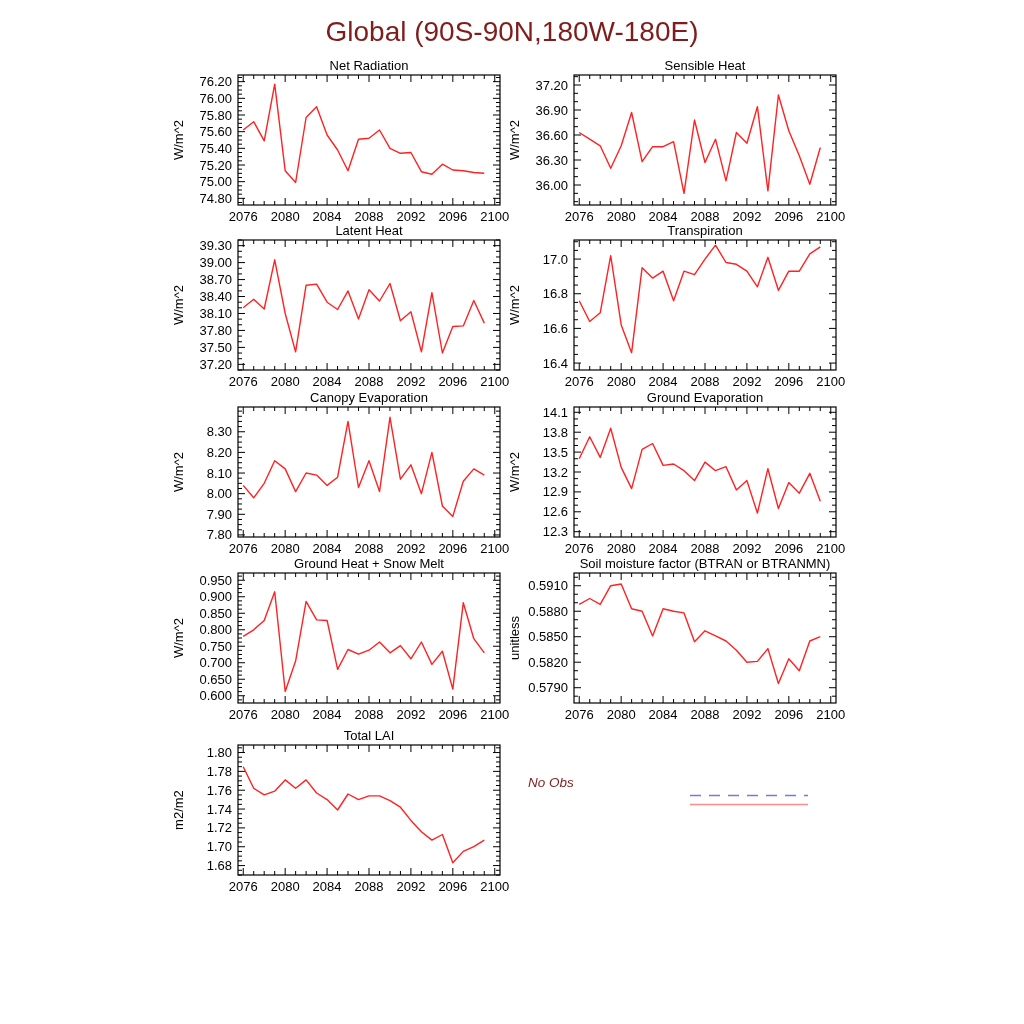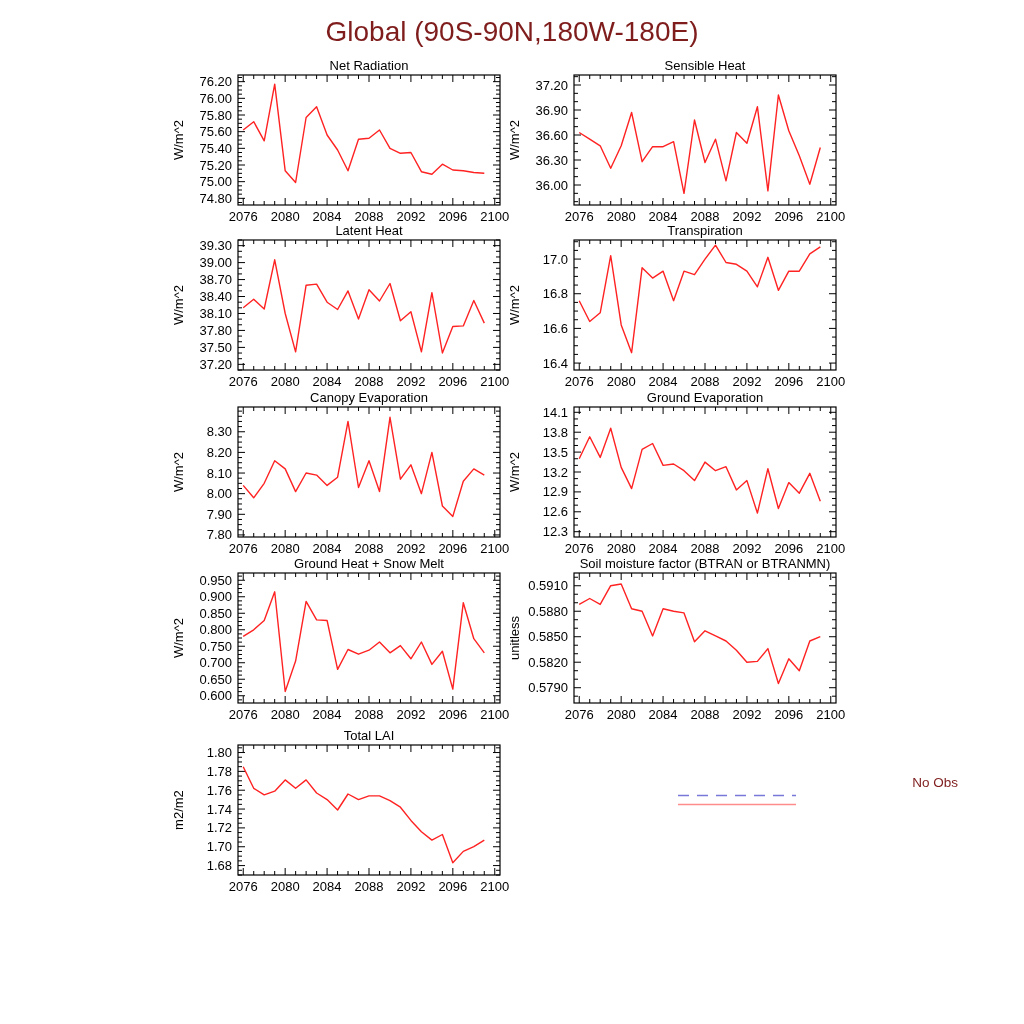--- a/index.html
+++ b/index.html
@@ -16,21 +16,21 @@
   .panel text{font-family:"Liberation Sans", sans-serif;}
   .tk{font-size:13px;fill:#000;}
   .ttl{font-size:13px;fill:#000;}
   
   #p1{left:140px;top:59px;}   #p2{left:476px;top:59px;}
   #p3{left:140px;top:224px;}  #p4{left:476px;top:224px;}
   #p5{left:140px;top:391px;}  #p6{left:476px;top:391px;}
   #p7{left:140px;top:557px;}  #p8{left:476px;top:557px;}
   #p9{left:140px;top:729px;}
   #legend{
-    position:absolute;left:516px;top:774px;width:442px;text-align:right;
+    position:absolute;left:528px;top:774px;width:442px;text-align:left;font-style:italic;
   }
   #legend .lg-label{font-size:13.5px;line-height:17px;}
   #legend svg{display:block;margin:1px auto 2px auto;}
 </style>
 </head>
 <body>
 
 <div id="stage">
 
   <div id="main-title">Global (90S-90N,180W-180E)</div>

